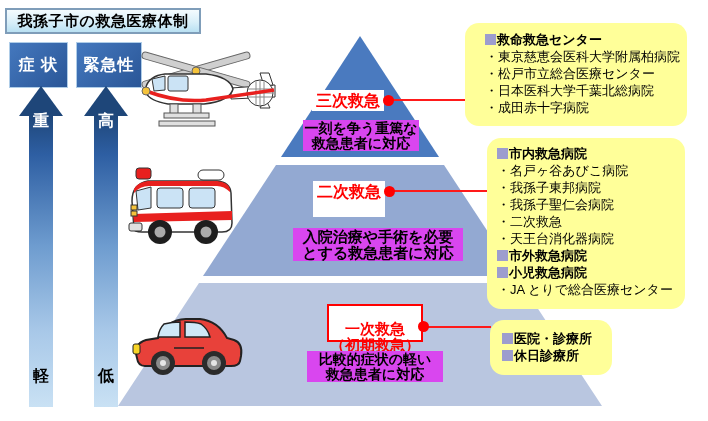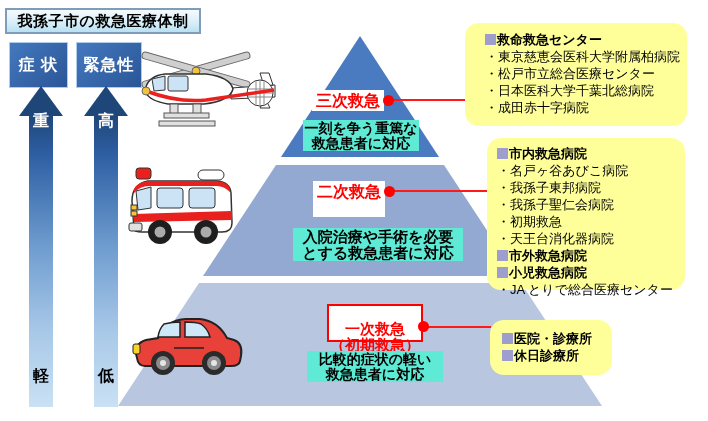--- a/index.html
+++ b/index.html
@@ -48,39 +48,39 @@
     clip-path:polygon(81px 0,403px 0,484px 123px,0 123px);}
 
   
   .lvl{background:#fff;color:#FF0000;font-weight:bold;text-align:center;}
   .lvl-3{left:312px;top:90px;width:72px;height:21px;font-size:16px;line-height:21px;}
   .lvl-2{left:313px;top:181px;width:72px;height:36px;font-size:16px;line-height:21px;}
   .lvl-1{left:327px;top:304px;width:96px;height:38px;box-sizing:border-box;
     border:2px solid #FF0000;font-size:15px;line-height:16px;padding-top:15px;}
 
   
-  .desc{background:#5eead4;color:#000;font-weight:bold;text-align:center;}
+  .desc{background:#d946ef;color:#000;font-weight:bold;text-align:center;}
   .desc-3{left:303px;top:120px;width:116px;font-size:14px;line-height:14.5px;padding:1px 0;}
   .desc-2{left:293px;top:228px;width:170px;font-size:15px;line-height:15.5px;padding:1px 0;}
   .desc-1{left:307px;top:351px;width:116px;font-size:14px;line-height:14.5px;padding:1px 10px;}
 
   
   .rline{height:2px;background:#FF1A1A;}
   .rline-3{left:392px;top:99px;width:74px;}
   .rline-2{left:393px;top:190px;width:95px;}
   .rline-1{left:427px;top:326px;width:64px;}
   .rdot{width:11px;height:11px;border-radius:50%;background:#FF0000;}
   .rdot-3{left:383px;top:95px;}
   .rdot-2{left:384px;top:186px;}
   .rdot-1{left:418px;top:321px;}
 
   
   .callout{background:#FFFF99;border-radius:14px;font-size:13px;line-height:17px;}
   .callout-tertiary{left:465px;top:23px;width:222px;height:103px;box-sizing:border-box;padding:8px 4px 0 20px;}
-  .callout-secondary{left:487px;top:138px;width:198px;height:152px;box-sizing:border-box;padding:7px 4px 0 10px;}
+  .callout-secondary{left:487px;top:138px;width:198px;height:171px;box-sizing:border-box;padding:7px 4px 0 10px;}
   .callout-primary{left:490px;top:320px;width:122px;height:55px;box-sizing:border-box;padding:10px 4px 0 12px;}
   .cl{white-space:nowrap;}
   .cl.header{font-weight:bold;}
   .sq{display:inline-block;width:11px;height:11px;background:#9D9DCE;margin-right:1px;vertical-align:-1px;}
 
   .vehicle{pointer-events:none;}
 </style>
 </head>
 <body>
 
@@ -196,21 +196,21 @@
     <div class="cl item"><span>・松戸市立総合医療センター</span></div>
     <div class="cl item"><span>・日本医科大学千葉北総病院</span></div>
     <div class="cl item"><span>・成田赤十字病院</span></div>
   </div>
 
   <div class="abs callout callout-secondary">
     <div class="cl header"><span class="sq"></span><span>市内救急病院</span></div>
     <div class="cl item"><span>・名戸ヶ谷あびこ病院</span></div>
     <div class="cl item"><span>・我孫子東邦病院</span></div>
     <div class="cl item"><span>・我孫子聖仁会病院</span></div>
-    <div class="cl item"><span>・初期救急</span></div>
+    <div class="cl item"><span>・二次救急</span></div>
     <div class="cl item"><span>・天王台消化器病院</span></div>
     <div class="cl header"><span class="sq"></span><span>市外救急病院</span></div>
     <div class="cl header"><span class="sq"></span><span>小児救急病院</span></div>
     <div class="cl item"><span>・JA とりで総合医療センター</span></div>
   </div>
 
   <div class="abs callout callout-primary">
     <div class="cl header"><span class="sq"></span><span>医院・診療所</span></div>
     <div class="cl header"><span class="sq"></span><span>休日診療所</span></div>
   </div>

